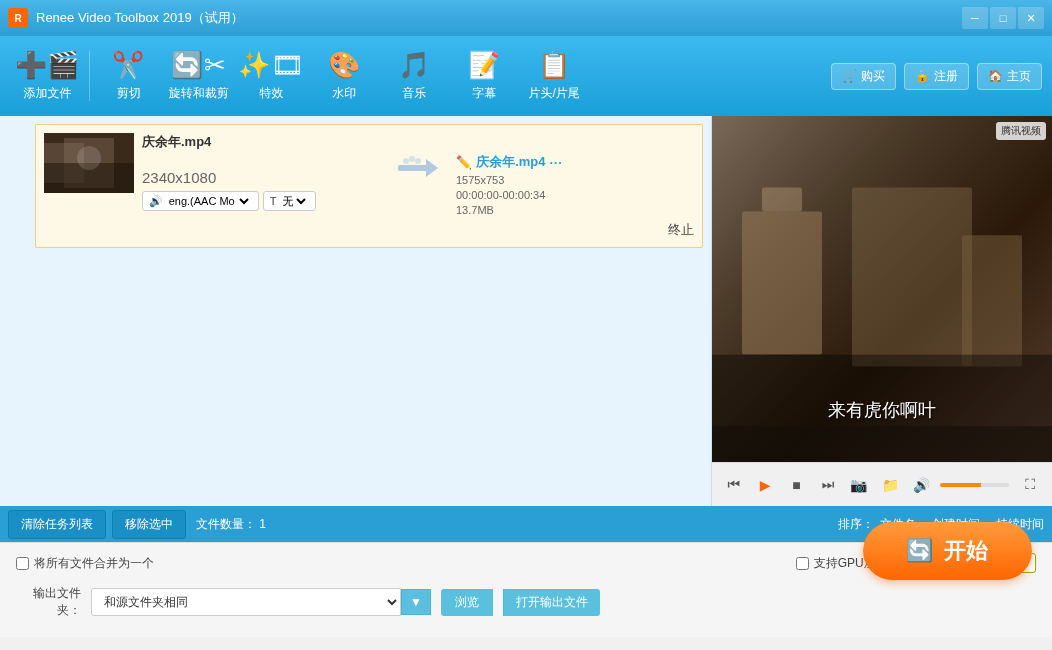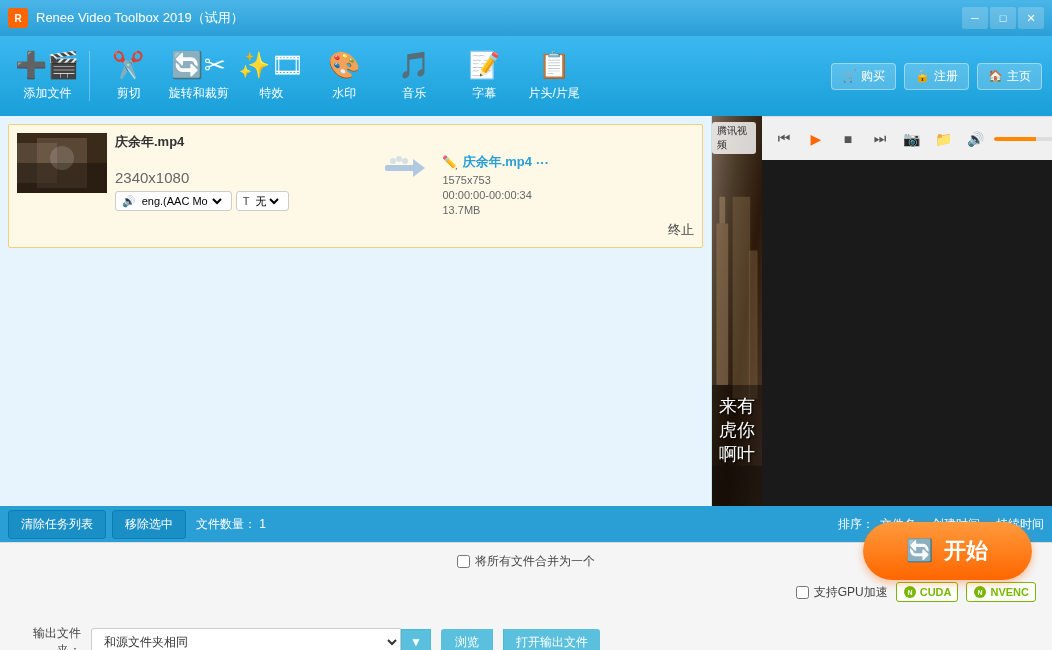--- a/index.html
+++ b/index.html
@@ -70,20 +70,21 @@
       height: 390px;
       background: #e8f4fd;
     }
 
     
     .file-list-panel {
       flex: 1;
       background: #e8f4fd;
       border-right: 1px solid #c5dff0;
       overflow: hidden;
+      padding-left: 27px;
     }
 
     
     .file-item {
       background: #fef9e7;
       border: 1px solid #f0d080;
       margin: 8px;
       padding: 8px;
       display: flex;
       align-items: flex-start;
@@ -127,21 +128,21 @@
     
     .output-info { flex: 1; padding-top: 20px; }
     .output-filename { color: #2a9fd6; font-weight: bold; font-size: 13px; display: flex; align-items: center; gap: 4px; }
     .output-meta { font-size: 11px; color: #666; margin-top: 3px; }
     .output-end { font-size: 13px; color: #444; margin-top: 5px; text-align: right; }
 
     
     .preview-panel {
       width: 340px;
       background: #1a1a1a;
-      display: flex; flex-direction: row;
+      display: flex; flex-direction: column;
     }
     .preview-video {
       flex: 1;
       background: linear-gradient(160deg, #8a7060 0%, #5a4a3a 20%, #4a3020 40%, #2a2010 60%, #6a5040 80%);
       position: relative;
       display: flex; align-items: center; justify-content: center;
     }
     .preview-play-btn {
       width: 50px; height: 50px;
       background: rgba(255,255,255,0.7);
@@ -209,21 +210,21 @@
     
     .options-panel {
       background: #f5f5f5;
       padding: 10px 16px;
       border-top: 1px solid #ddd;
     }
     .options-row {
       display: flex; align-items: center; gap: 12px;
       margin-bottom: 8px;
     }
-    .options-row.first { margin-bottom: 23px; flex-direction: column; }
+    .options-row.first { margin-bottom: 12px; }
     .checkbox-item {
       display: flex; align-items: center; gap: 5px;
       font-size: 12px; color: #444; cursor: pointer;
     }
     .checkbox-item input[type=checkbox] { cursor: pointer; }
     .format-row {
       display: flex; align-items: center; gap: 10px;
       margin-bottom: 8px;
     }
     .format-label { color: #444; font-size: 12px; width: 65px; text-align: right; flex-shrink: 0; }

